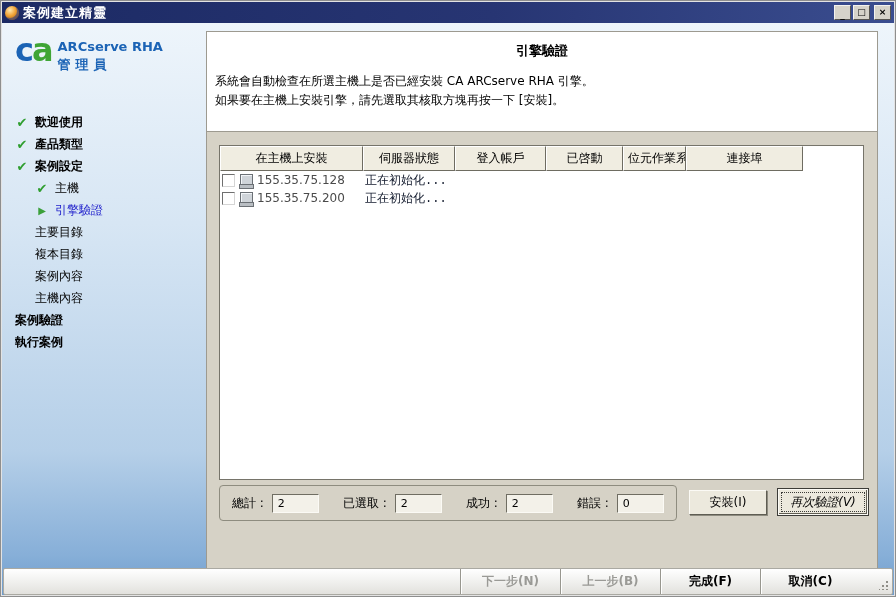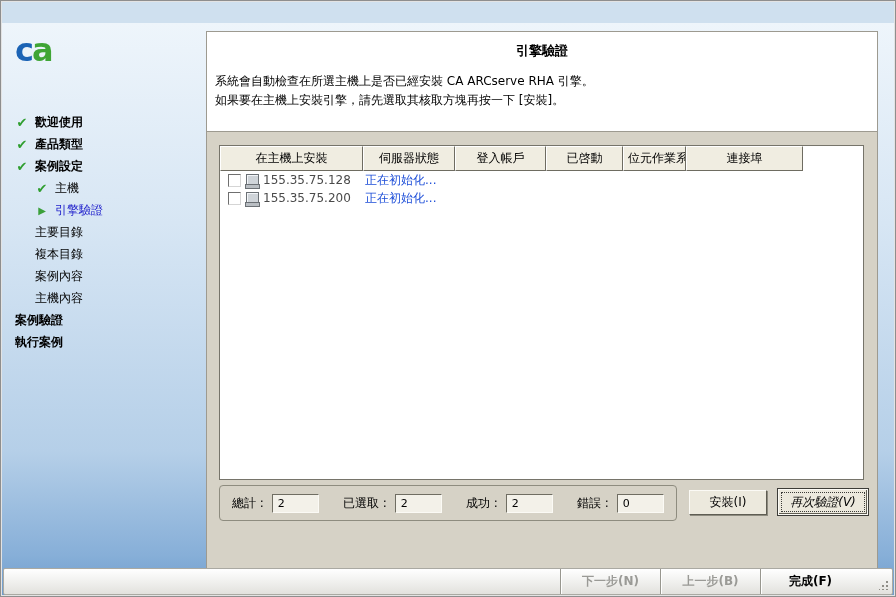--- a/index.html
+++ b/index.html
@@ -83,22 +83,22 @@
   .hcell {
     background: #f0ede1; border: 1px solid; border-color: #ffffff #6e6c61 #6e6c61 #ffffff;
     display: flex; align-items: center; justify-content: center;
     font-size: 12px; white-space: nowrap; overflow: hidden;
   }
   .hcell:nth-child(1){ width:143px;text-align:right; } .hcell:nth-child(2){ width:92px; }
   .hcell:nth-child(3){ width:91px; } .hcell:nth-child(4){ width:77px; }
   .hcell:nth-child(5){ width:63px; } .hcell:nth-child(6){ width:117px; }
   .hcell:nth-child(7){ width:60px; }
   .trow { display: flex; align-items: center; height: 18px; }
-  .tcell-host { width: 143px; display: flex; align-items: center; gap: 4px; padding-left: 8px; color:#4a4a4a; }
-  .tcell-status { color: #1d4ed8; padding-left: 2px; }
+  .tcell-host { width: 143px; display: flex; align-items: center; gap: 4px; padding-left: 2px; color:#4a4a4a; }
+  .tcell-status { color: #0f172a; padding-left: 2px; font-family: Liberation Mono, monospace; }
   .cbx {
     width: 13px; height: 13px; background: #fff; flex: 0 0 auto;
     border: 1px solid; border-color: #6f6f6f #d5d5d5 #d5d5d5 #6f6f6f;
   }
   .pcicon { position: relative; width: 14px; height: 13px; flex: 0 0 auto; }
   .pcicon::before {
     content:""; position:absolute; left:1px; top:0; width:11px; height:9px;
     background:#cfd4d9; border:1px solid #6b7075; box-shadow: inset 1px 1px 0 #f2f5f8;
   }
   .pcicon::after {
@@ -169,26 +169,45 @@
       radial-gradient(circle at 8px 9px, #8f8e88 1px, transparent 1.4px),
       radial-gradient(circle at 4px 9px, #8f8e88 1px, transparent 1.4px),
       radial-gradient(circle at 0px 9px, #8f8e88 1px, transparent 1.4px);
   }
 </style>
 </head>
 <body>
 
 <div class="window">
 
+  <div class="titlebar">
+    <span class="app-icon"></span>
+    <span class="title-text">案例建立精靈</span>
+    <span class="win-controls">
+      <span class="win-btn min">
+          <span>_</span>
+        </span>
+      <span class="win-btn">
+          <span>□</span>
+        </span>
+      <span class="win-btn close">
+          <span>×</span>
+        </span>
+    </span>
+  </div>
 
   <div class="body">
 
     <div class="sidebar">
       <div class="logo">
         <span class="logo-ca"><span class="c">c</span><span class="a">a</span></span>
+        <span class="logo-txt">
+          <div class="logo-product">ARCserve RHA</div>
+          <div class="logo-role">管理員</div>
+        </span>
       </div>
       <div class="nav">
           <div class="nav-item lvl0 done">
             <span class="nav-ic check">✔</span>
             <span class="nav-label">歡迎使用</span>
           </div>
           <div class="nav-item lvl0 done">
             <span class="nav-ic check">✔</span>
             <span class="nav-label">產品類型</span>
           </div>
@@ -277,16 +296,17 @@
       <div class="btn btn-verify">再次驗證(V)</div>
 
 
     </div>
   </div>
 
   <div class="footer">
     <div class="fbtn disabled">下一步(N)</div>
     <div class="fbtn disabled">上一步(B)</div>
     <div class="fbtn">完成(F)</div>
+    <div class="fbtn">取消(C)</div>
     <div class="grip"></div>
   </div>
 
 </div>
 
 </body></html>

